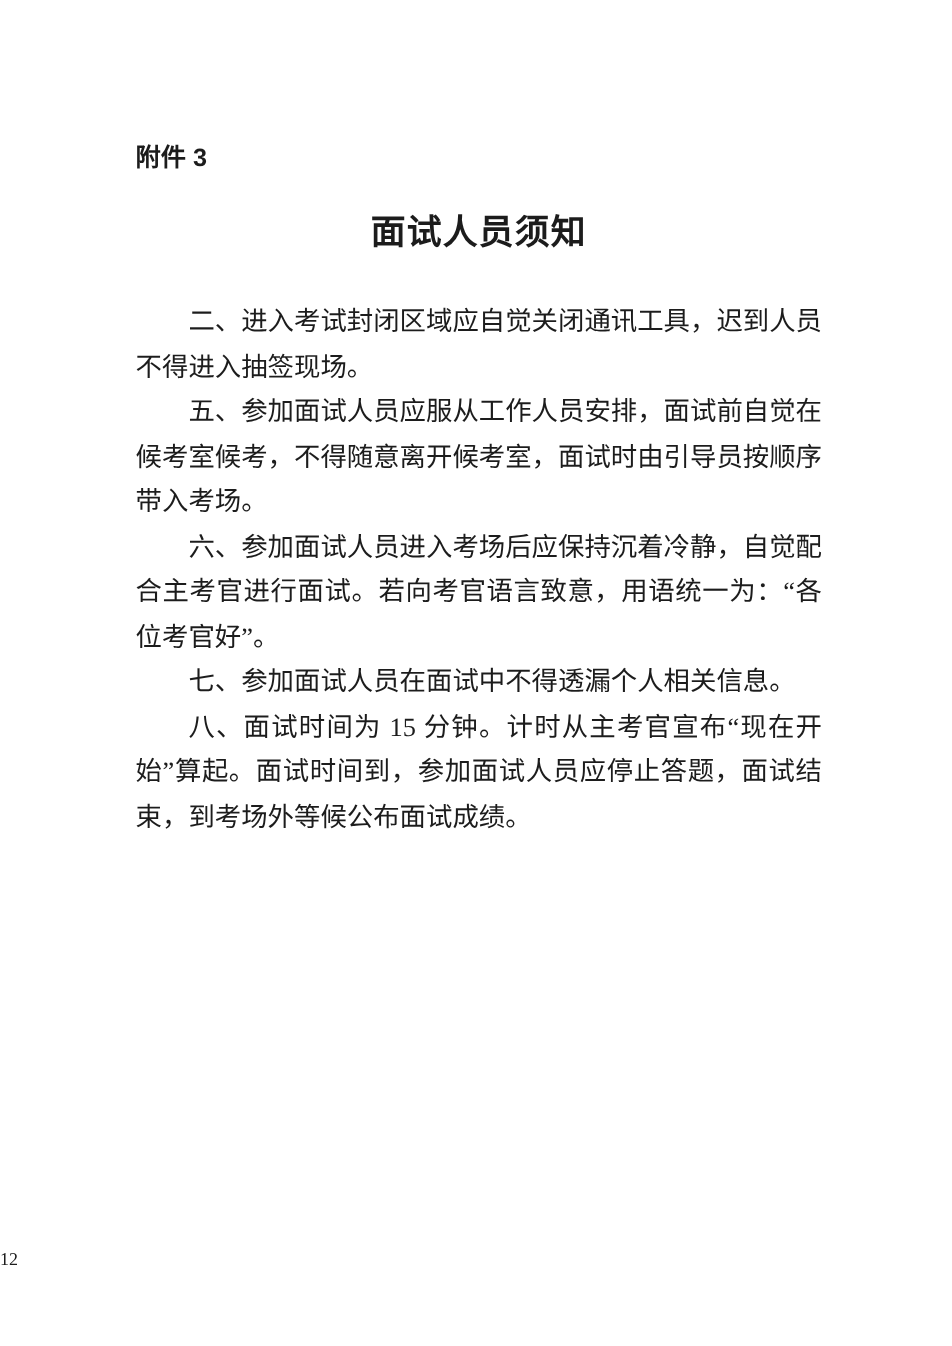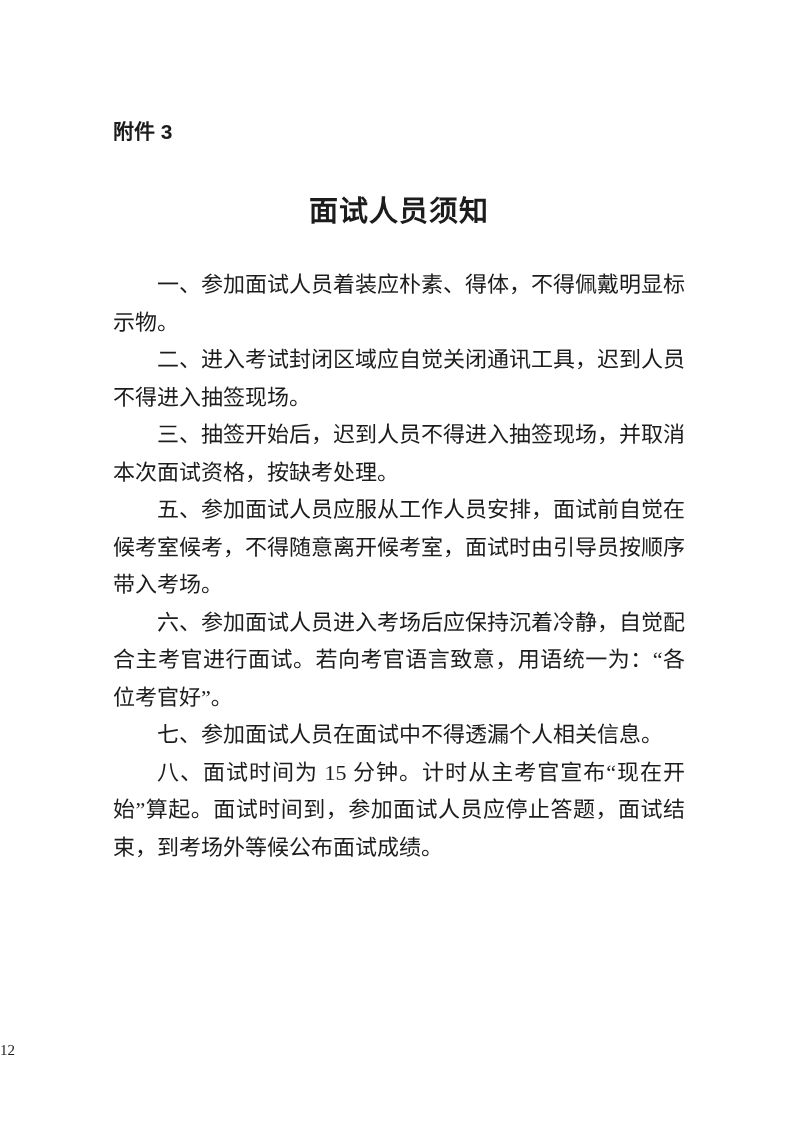--- a/index.html
+++ b/index.html
@@ -29,21 +29,21 @@
   .attachment-label {
     font-family: "Liberation Sans", "DejaVu Sans", sans-serif;
     font-weight: 700;
     font-size: 21px;
     line-height: 28px;
     color: #1c1c1c;
     text-align: left;
   }
 
   .doc-title {
-    margin-top: 44px;
+    margin-top: 27px;
     font-family: "Liberation Serif", "DejaVu Serif", serif;
     font-weight: 700;
     font-size: 29px;
     line-height: 42px;
     text-align: center;
     color: #1c1c1c;
     letter-spacing: 1px;
   }
 
   .doc-body {
@@ -75,23 +75,21 @@
 <body>
 
 <div class="page">
   <div class="content">
 
     <div class="attachment-label">附件 3</div>
 
     <h1 class="doc-title">面试人员须知</h1>
 
     <div class="doc-body">
-      <p>一、参加面试人员着装应朴素、得体，不得佩戴明显标示物。</p>
       <p>二、进入考试封闭区域应自觉关闭通讯工具，迟到人员不得进入抽签现场。</p>
-      <p>三、抽签开始后，迟到人员不得进入抽签现场，并取消本次面试资格，按缺考处理。</p>
       <p>五、参加面试人员应服从工作人员安排，面试前自觉在候考室候考，不得随意离开候考室，面试时由引导员按顺序带入考场。</p>
       <p>六、参加面试人员进入考场后应保持沉着冷静，自觉配合主考官进行面试。若向考官语言致意，用语统一为：“各位考官好”。</p>
       <p>七、参加面试人员在面试中不得透漏个人相关信息。</p>
       <p>八、面试时间为 15 分钟。计时从主考官宣布“现在开始”算起。面试时间到，参加面试人员应停止答题，面试结束，到考场外等候公布面试成绩。</p>
     </div>
   </div>
 
   <div class="page-footer">12</div>
 </div>
 

